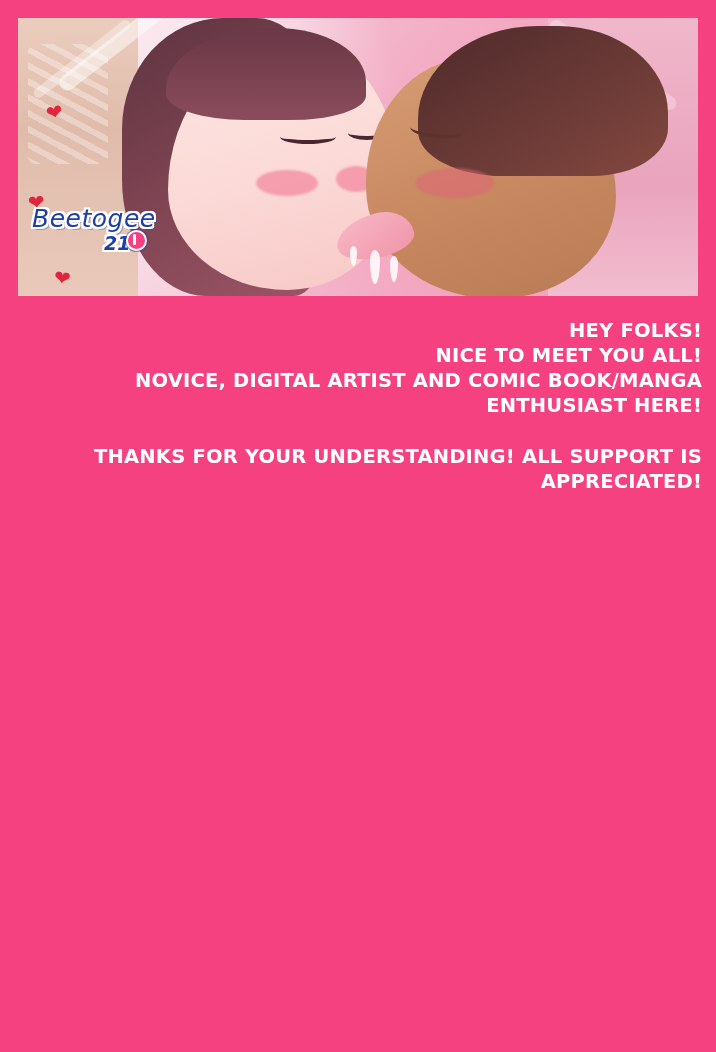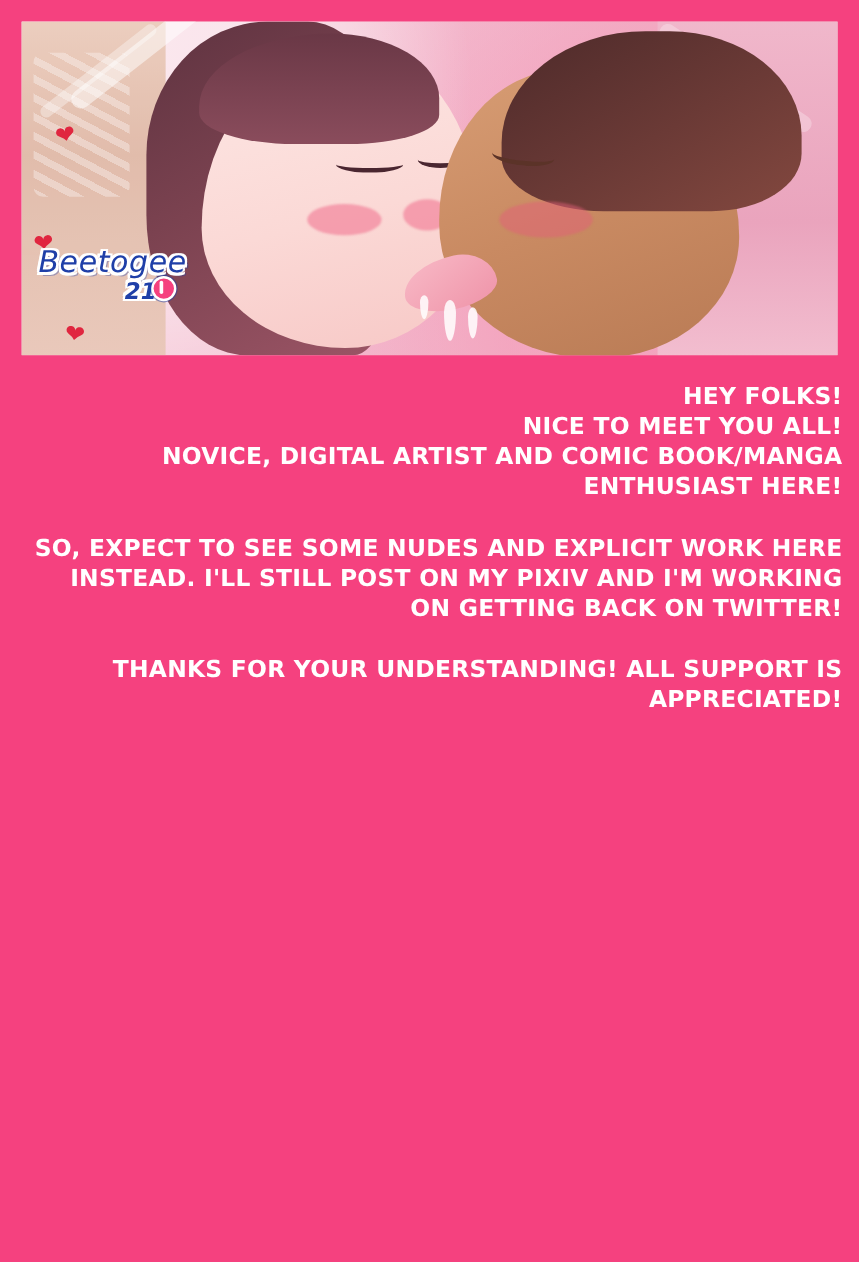--- a/index.html
+++ b/index.html
@@ -281,19 +281,16 @@
     <div class="logo">Beetogee</div>
     <div class="logo-sub">21</div>
     <div class="logo-mark"></div>
   </div>
 
   <div class="body-copy">
     <p class="para">Hey folks!
 Nice to meet you all!
 Novice, digital artist and comic book/manga
 enthusiast here!</p>
-    <p class="para">So, expect to see some nudes and explicit work here
-instead. I'll still post on my pixiv and I'm working
-on getting back on twitter!</p>
     <p class="para">Thanks for your understanding! All support is appreciated!</p>
   </div>
 
 </div>
 
 </body></html>

